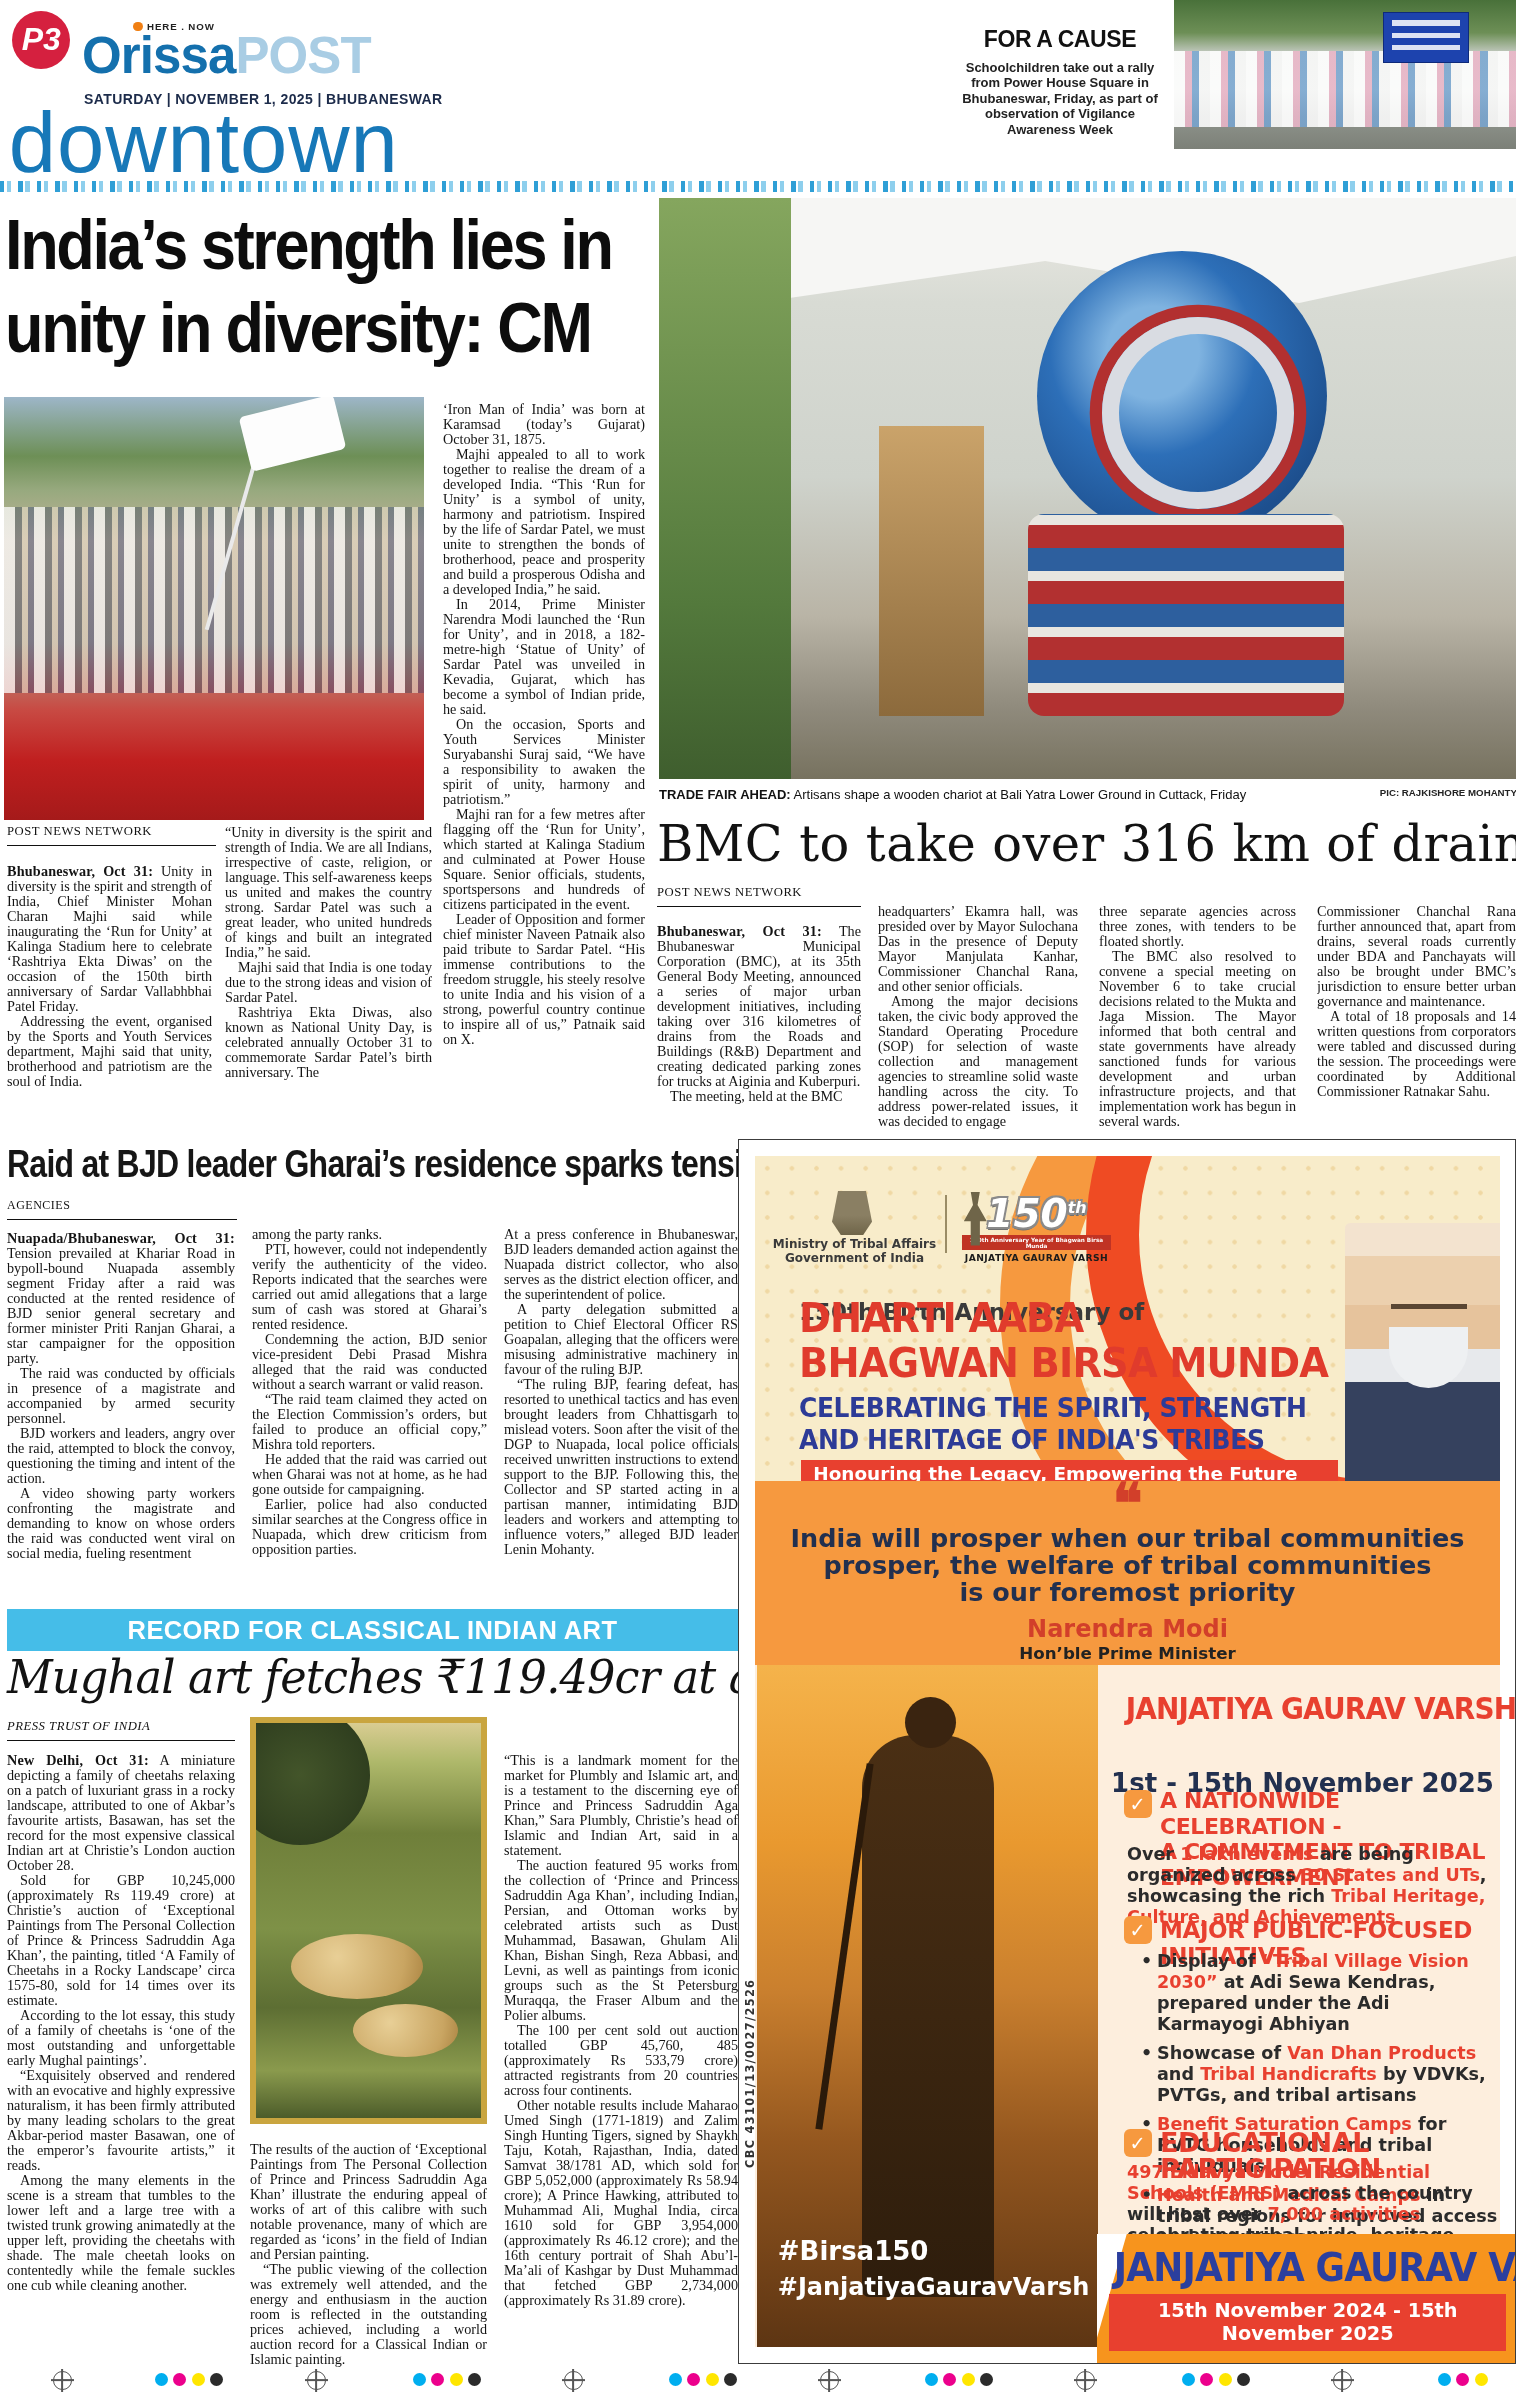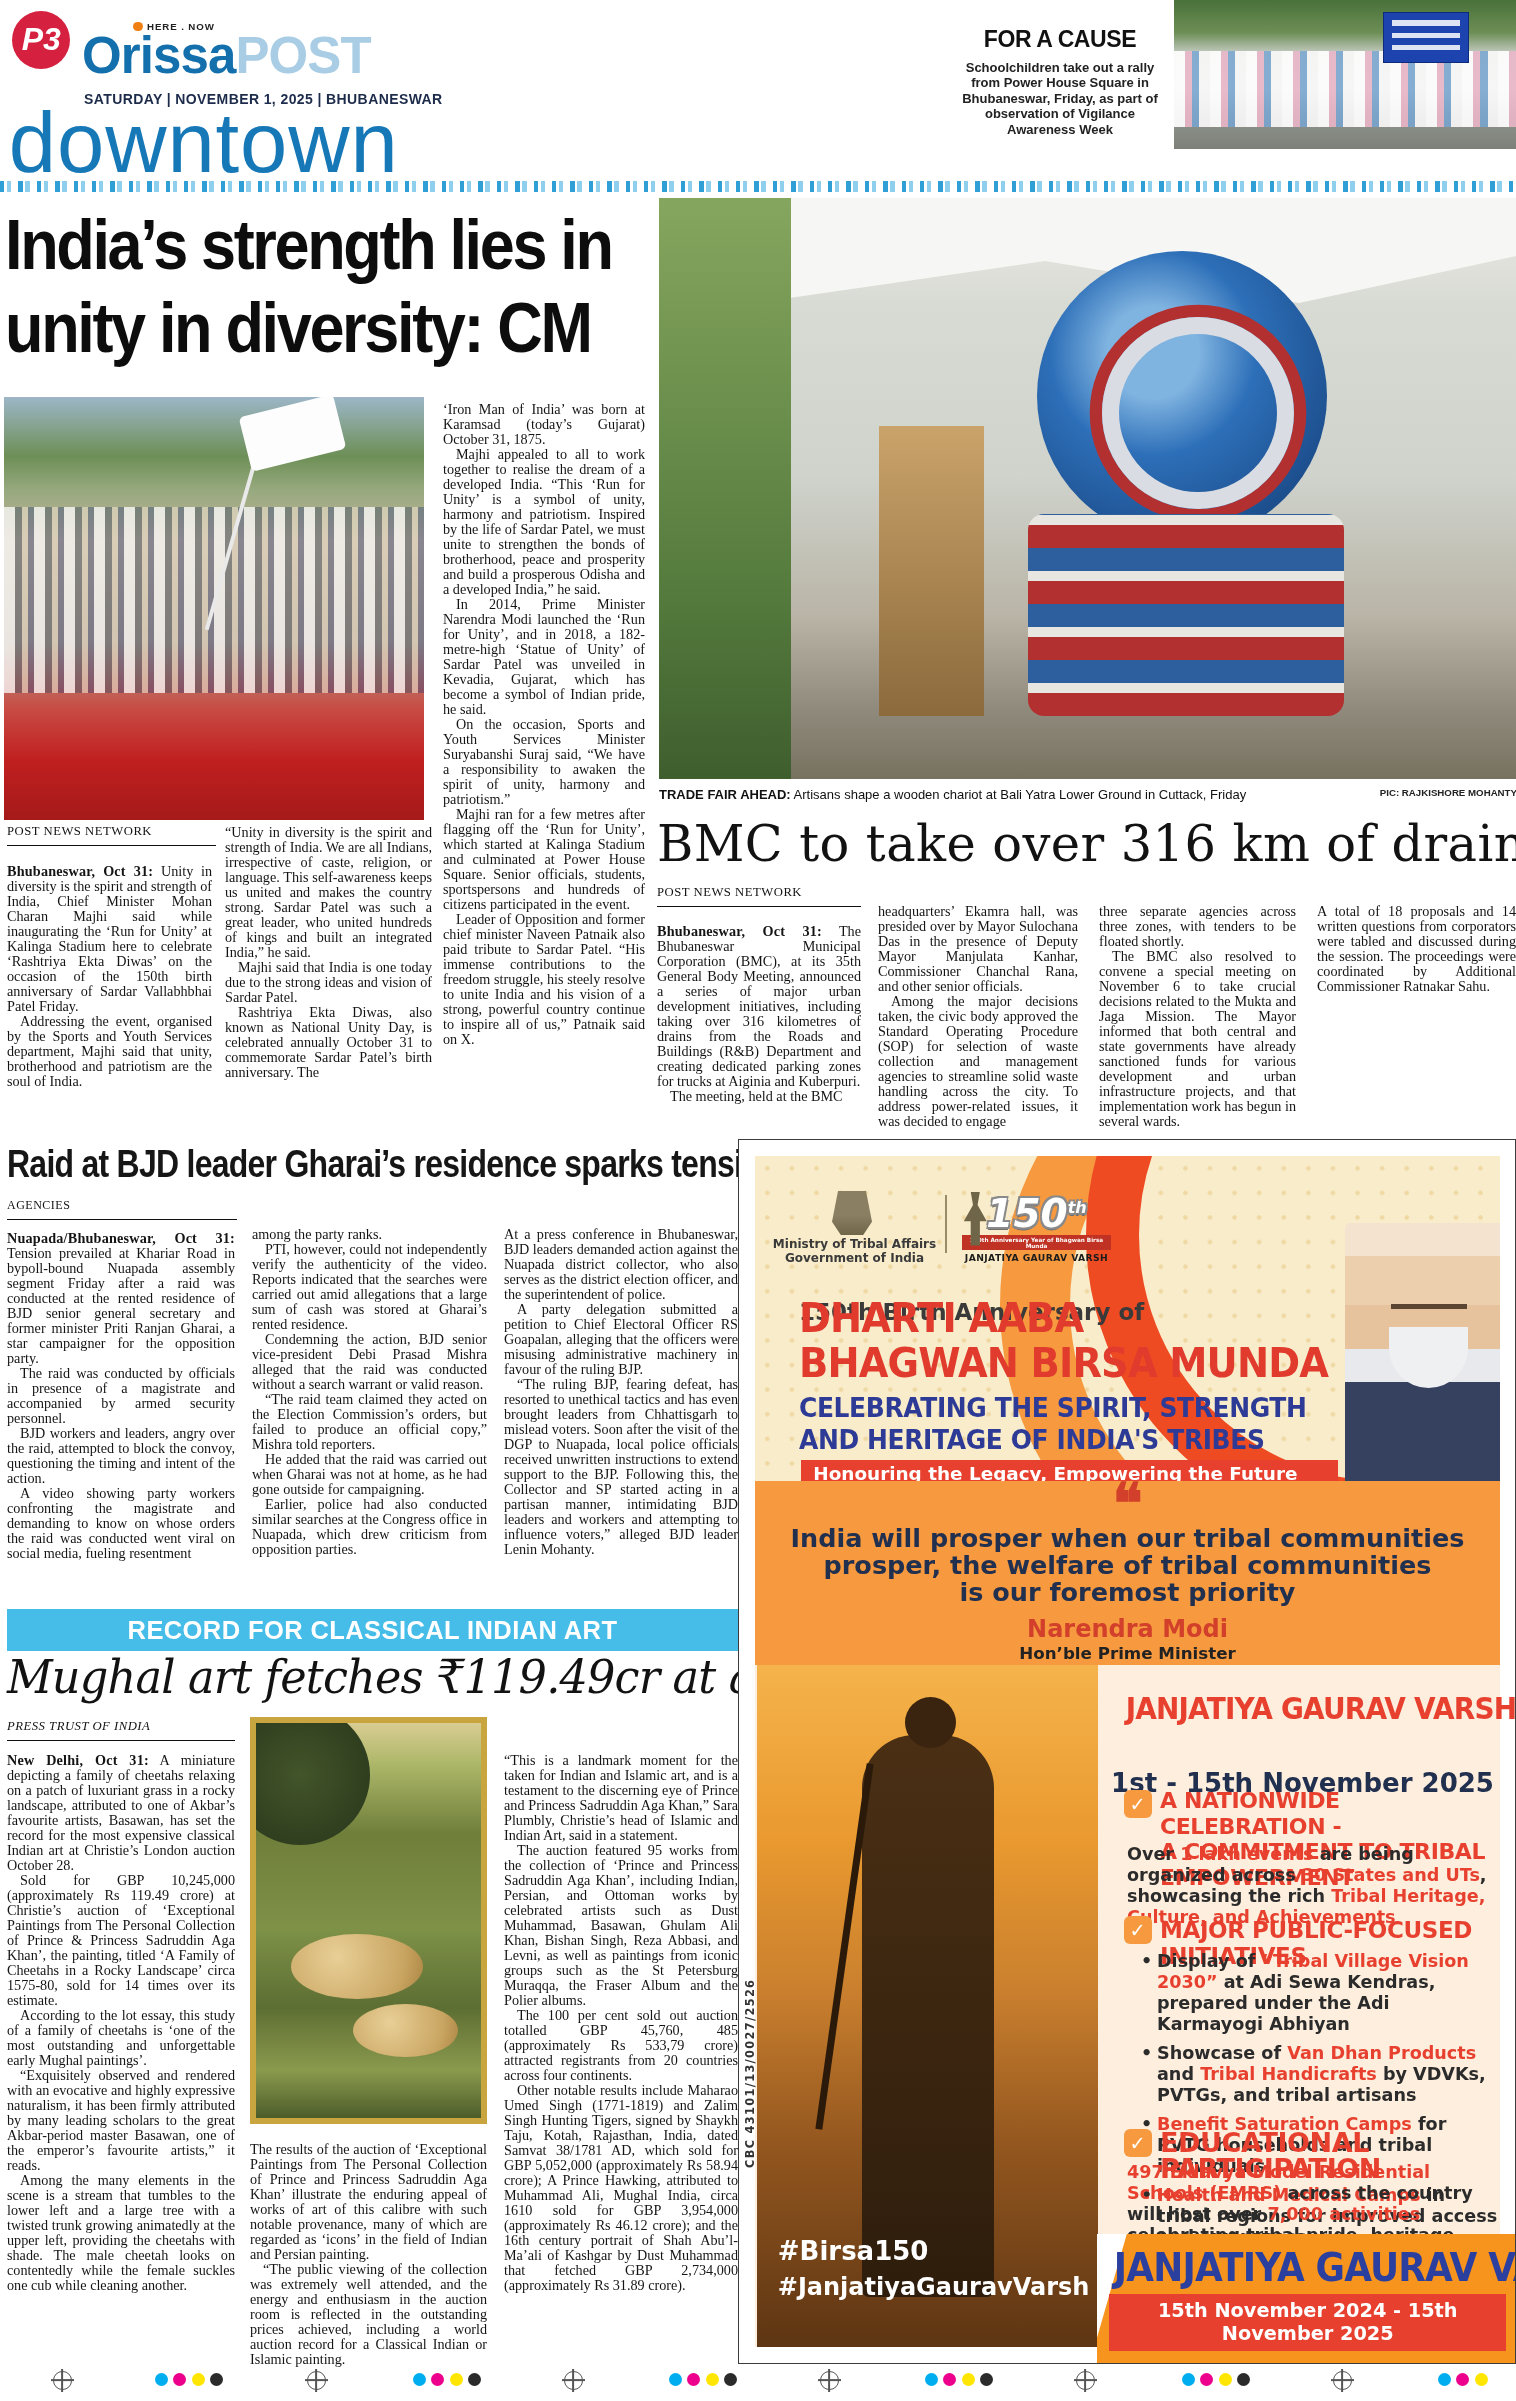--- a/index.html
+++ b/index.html
@@ -207,20 +207,21 @@
   </div>
 <div class="abs col" style="left:878px;top:904px;width:200px;height:235px;">
     <p>headquarters’ Ekamra hall, was presided over by Mayor Sulochana Das in the presence of Deputy Mayor Manjulata Kanhar, Commissioner Chanchal Rana, and other senior officials.</p>
     <p>Among the major decisions taken, the civic body approved the Standard Operating Procedure (SOP) for selection of waste collection and management agencies to streamline solid waste handling across the city. To address power-related issues, it was decided to engage</p>
   </div>
 <div class="abs col" style="left:1099px;top:904px;width:197px;height:235px;">
     <p>three separate agencies across three zones, with tenders to be floated shortly.</p>
     <p>The BMC also resolved to convene a special meeting on November 6 to take crucial decisions related to the Mukta and Jaga Mission. The Mayor informed that both central and state governments have already sanctioned funds for various development and urban infrastructure projects, and that implementation work has begun in several wards.</p>
   </div>
 <div class="abs col" style="left:1317px;top:904px;width:199px;height:235px;">
+    <p>Commissioner Chanchal Rana further announced that, apart from drains, several roads currently under BDA and Panchayats will also be brought under BMC’s jurisdiction to ensure better urban governance and maintenance.</p>
     <p>A total of 18 proposals and 14 written questions from corporators were tabled and discussed during the session. The proceedings were coordinated by Additional Commissioner Ratnakar Sahu.</p>
   </div>
 
 <div class="abs hl-raid">Raid at BJD leader Gharai’s residence sparks tension</div>
 <div class="abs byline" style="left:7px;top:1198px;width:230px;font-size:12px;">AGENCIES</div>
 <div class="abs col" style="left:7px;top:1231px;width:228px;height:344px;">
     <p><b>Nuapada/Bhubaneswar, Oct 31:</b> Tension prevailed at Khariar Road in bypoll-bound Nuapada assembly segment Friday after a raid was conducted at the rented residence of BJD senior general secretary and former minister Priti Ranjan Gharai, a star campaigner for the opposition party.</p>
     <p>The raid was conducted by officials in presence of a magistrate and accompanied by armed security personnel.</p>
     <p>BJD workers and leaders, angry over the raid, attempted to block the convoy, questioning the timing and intent of the action.</p>
     <p>A video showing party workers confronting the magistrate and demanding to know on whose orders the raid was conducted went viral on social media, fueling resentment</p>
@@ -252,21 +253,21 @@
     <p>Sold for GBP 10,245,000 (approximately Rs 119.49 crore) at Christie’s auction of ‘Exceptional Paintings from The Personal Collection of Prince &amp; Princess Sadruddin Aga Khan’, the painting, titled ‘A Family of Cheetahs in a Rocky Landscape’ circa 1575-80, sold for 14 times over its estimate.</p>
     <p>According to the lot essay, this study of a family of cheetahs is ‘one of the most outstanding and unforgettable early Mughal paintings’.</p>
     <p>“Exquisitely observed and rendered with an evocative and highly expressive naturalism, it has been firmly attributed by many leading scholars to the great Akbar-period master Basawan, one of the emperor’s favourite artists,” it reads.</p>
     <p>Among the many elements in the scene is a stream that tumbles to the lower left and a large tree with a twisted trunk growing animatedly at the upper left, providing the cheetahs with shade. The male cheetah looks on contentedly while the female suckles one cub while cleaning another.</p>
   </div>
 <div class="abs col" style="left:250px;top:2142px;width:237px;height:241px;">
     <p>The results of the auction of ‘Exceptional Paintings from The Personal Collection of Prince and Princess Sadruddin Aga Khan’ illustrate the enduring appeal of works of art of this calibre with such notable provenance, many of which are regarded as ‘icons’ in the field of Indian and Persian painting.</p>
     <p>“The public viewing of the collection was extremely well attended, and the energy and enthusiasm in the auction room is reflected in the outstanding prices achieved, including a world auction record for a Classical Indian or Islamic painting.</p>
   </div>
 <div class="abs col" style="left:504px;top:1753px;width:234px;height:631px;">
-    <p>“This is a landmark moment for the taken for Indian and Islamic art, and is a testament to the discerning eye of Prince and Princess Sadruddin Aga Khan,” Sara Plumbly, Christie’s head of Islamic and Indian Art, said in a statement.</p>
+    <p>“This is a landmark moment for the market for Plumbly and Islamic art, and is a testament to the discerning eye of Prince and Princess Sadruddin Aga Khan,” Sara Plumbly, Christie’s head of Islamic and Indian Art, said in a statement.</p>
     <p>The auction featured 95 works from the collection of ‘Prince and Princess Sadruddin Aga Khan’, including Indian, Persian, and Ottoman works by celebrated artists such as Dust Muhammad, Basawan, Ghulam Ali Khan, Bishan Singh, Reza Abbasi, and Levni, as well as paintings from iconic groups such as the St Petersburg Muraqqa, the Fraser Album and the Polier albums.</p>
     <p>The 100 per cent sold out auction totalled GBP 45,760, 485 (approximately Rs 533,79 crore) attracted registrants from 20 countries across four continents.</p>
     <p>Other notable results include Maharao Umed Singh (1771-1819) and Zalim Singh Hunting Tigers, signed by Shaykh Taju, Kotah, Rajasthan, India, dated Samvat 38/1781 AD, which sold for GBP 5,052,000 (approximately Rs 58.94 crore); A Prince Hawking, attributed to Muhammad Ali, Mughal India, circa 1610 sold for GBP 3,954,000 (approximately Rs 46.12 crore); and the 16th century portrait of Shah Abu’l-Ma’ali of Kashgar by Dust Muhammad that fetched GBP 2,734,000 (approximately Rs 31.89 crore).</p>
   </div>
 
 <div class="abs ad">
   <div class="ad-top">
     <div class="dots"></div>
     <div class="swoosh1"></div>
     <div class="swoosh2"></div>

